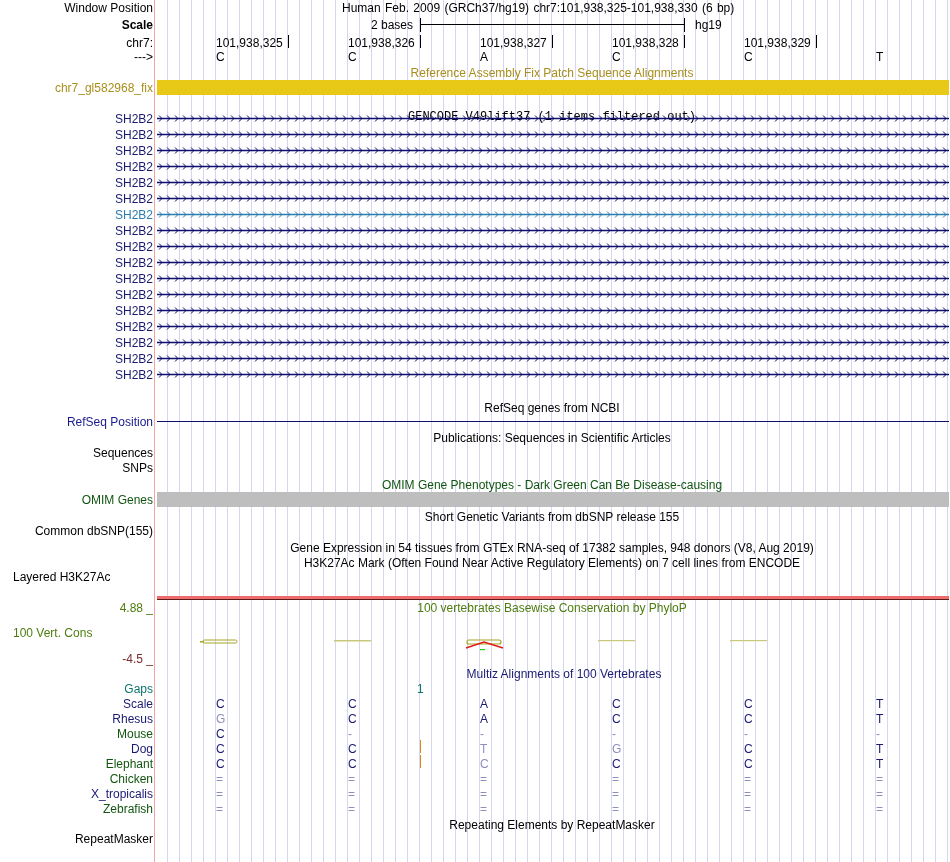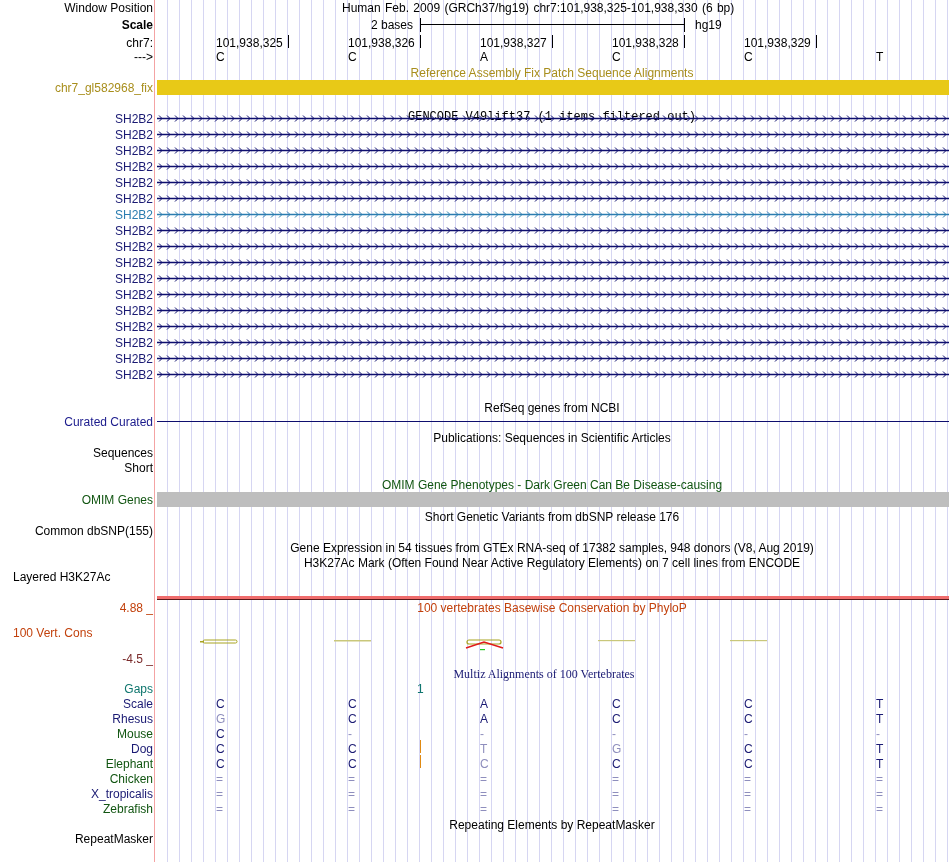--- a/index.html
+++ b/index.html
@@ -7,21 +7,21 @@
          font-family:"Liberation Sans", sans-serif; font-size:12px; color:#000; }
   #grid { position:absolute; left:156px; top:0; width:794px; height:862px; pointer-events:none; }
   #sidebar-border { position:absolute; left:154px; top:0; width:1px; height:862px; background:#f4a3a3; }
   .lbl { position:absolute; right:797px; white-space:nowrap; text-align:right; font-size:12px; line-height:14px; }
   .ctr { position:absolute; white-space:nowrap; line-height:14px; transform:translateX(-50%); }
   .abs { position:absolute; white-space:nowrap; line-height:14px; }
   .small { font-size:12px; }
   .navy { color:#1a1a73; }
   .gold { color:#a88e1c; }
   .green { color:#115511; }
-  .blue2 { color:#c2410c; }
+  .blue2 { color:#4d7c0f; }
   .orange { color:#0f766e; }
   .gene-arrows { position:absolute; left:157px; width:792px; height:9px; }
 </style>
 </head>
 <body>
 
 <svg id="grid" width="794" height="862">
     <line x1="11.5" x2="11.5" y1="0" y2="862" stroke="#d6d6f2" stroke-width="1"></line>
     <line x1="23.5" x2="23.5" y1="0" y2="862" stroke="#d6d6f2" stroke-width="1"></line>
     <line x1="35.5" x2="35.5" y1="0" y2="862" stroke="#d6d6f2" stroke-width="1"></line>
@@ -210,32 +210,32 @@
       <path d="M2 1.5 L5 4.5 L2 7.5 M10 1.5 L13 4.5 L10 7.5 M18 1.5 L21 4.5 L18 7.5 M26 1.5 L29 4.5 L26 7.5 M34 1.5 L37 4.5 L34 7.5 M42 1.5 L45 4.5 L42 7.5 M50 1.5 L53 4.5 L50 7.5 M58 1.5 L61 4.5 L58 7.5 M66 1.5 L69 4.5 L66 7.5 M74 1.5 L77 4.5 L74 7.5 M82 1.5 L85 4.5 L82 7.5 M90 1.5 L93 4.5 L90 7.5 M98 1.5 L101 4.5 L98 7.5 M106 1.5 L109 4.5 L106 7.5 M114 1.5 L117 4.5 L114 7.5 M122 1.5 L125 4.5 L122 7.5 M130 1.5 L133 4.5 L130 7.5 M138 1.5 L141 4.5 L138 7.5 M146 1.5 L149 4.5 L146 7.5 M154 1.5 L157 4.5 L154 7.5 M162 1.5 L165 4.5 L162 7.5 M170 1.5 L173 4.5 L170 7.5 M178 1.5 L181 4.5 L178 7.5 M186 1.5 L189 4.5 L186 7.5 M194 1.5 L197 4.5 L194 7.5 M202 1.5 L205 4.5 L202 7.5 M210 1.5 L213 4.5 L210 7.5 M218 1.5 L221 4.5 L218 7.5 M226 1.5 L229 4.5 L226 7.5 M234 1.5 L237 4.5 L234 7.5 M242 1.5 L245 4.5 L242 7.5 M250 1.5 L253 4.5 L250 7.5 M258 1.5 L261 4.5 L258 7.5 M266 1.5 L269 4.5 L266 7.5 M274 1.5 L277 4.5 L274 7.5 M282 1.5 L285 4.5 L282 7.5 M290 1.5 L293 4.5 L290 7.5 M298 1.5 L301 4.5 L298 7.5 M306 1.5 L309 4.5 L306 7.5 M314 1.5 L317 4.5 L314 7.5 M322 1.5 L325 4.5 L322 7.5 M330 1.5 L333 4.5 L330 7.5 M338 1.5 L341 4.5 L338 7.5 M346 1.5 L349 4.5 L346 7.5 M354 1.5 L357 4.5 L354 7.5 M362 1.5 L365 4.5 L362 7.5 M370 1.5 L373 4.5 L370 7.5 M378 1.5 L381 4.5 L378 7.5 M386 1.5 L389 4.5 L386 7.5 M394 1.5 L397 4.5 L394 7.5 M402 1.5 L405 4.5 L402 7.5 M410 1.5 L413 4.5 L410 7.5 M418 1.5 L421 4.5 L418 7.5 M426 1.5 L429 4.5 L426 7.5 M434 1.5 L437 4.5 L434 7.5 M442 1.5 L445 4.5 L442 7.5 M450 1.5 L453 4.5 L450 7.5 M458 1.5 L461 4.5 L458 7.5 M466 1.5 L469 4.5 L466 7.5 M474 1.5 L477 4.5 L474 7.5 M482 1.5 L485 4.5 L482 7.5 M490 1.5 L493 4.5 L490 7.5 M498 1.5 L501 4.5 L498 7.5 M506 1.5 L509 4.5 L506 7.5 M514 1.5 L517 4.5 L514 7.5 M522 1.5 L525 4.5 L522 7.5 M530 1.5 L533 4.5 L530 7.5 M538 1.5 L541 4.5 L538 7.5 M546 1.5 L549 4.5 L546 7.5 M554 1.5 L557 4.5 L554 7.5 M562 1.5 L565 4.5 L562 7.5 M570 1.5 L573 4.5 L570 7.5 M578 1.5 L581 4.5 L578 7.5 M586 1.5 L589 4.5 L586 7.5 M594 1.5 L597 4.5 L594 7.5 M602 1.5 L605 4.5 L602 7.5 M610 1.5 L613 4.5 L610 7.5 M618 1.5 L621 4.5 L618 7.5 M626 1.5 L629 4.5 L626 7.5 M634 1.5 L637 4.5 L634 7.5 M642 1.5 L645 4.5 L642 7.5 M650 1.5 L653 4.5 L650 7.5 M658 1.5 L661 4.5 L658 7.5 M666 1.5 L669 4.5 L666 7.5 M674 1.5 L677 4.5 L674 7.5 M682 1.5 L685 4.5 L682 7.5 M690 1.5 L693 4.5 L690 7.5 M698 1.5 L701 4.5 L698 7.5 M706 1.5 L709 4.5 L706 7.5 M714 1.5 L717 4.5 L714 7.5 M722 1.5 L725 4.5 L722 7.5 M730 1.5 L733 4.5 L730 7.5 M738 1.5 L741 4.5 L738 7.5 M746 1.5 L749 4.5 L746 7.5 M754 1.5 L757 4.5 L754 7.5 M762 1.5 L765 4.5 L762 7.5 M770 1.5 L773 4.5 L770 7.5 M778 1.5 L781 4.5 L778 7.5 M786 1.5 L789 4.5 L786 7.5 " fill="none" stroke="#0e0e6e" stroke-width="1"></path>
     </svg>
     <div class="lbl" style="top: 368px; color: rgb(26, 26, 115);">SH2B2</div>
     <svg class="gene-arrows" width="792" height="9" style="top: 370px;">
       <line x1="0" x2="792" y1="4.5" y2="4.5" stroke="#0e0e6e" stroke-width="1.3"></line>
       <path d="M2 1.5 L5 4.5 L2 7.5 M10 1.5 L13 4.5 L10 7.5 M18 1.5 L21 4.5 L18 7.5 M26 1.5 L29 4.5 L26 7.5 M34 1.5 L37 4.5 L34 7.5 M42 1.5 L45 4.5 L42 7.5 M50 1.5 L53 4.5 L50 7.5 M58 1.5 L61 4.5 L58 7.5 M66 1.5 L69 4.5 L66 7.5 M74 1.5 L77 4.5 L74 7.5 M82 1.5 L85 4.5 L82 7.5 M90 1.5 L93 4.5 L90 7.5 M98 1.5 L101 4.5 L98 7.5 M106 1.5 L109 4.5 L106 7.5 M114 1.5 L117 4.5 L114 7.5 M122 1.5 L125 4.5 L122 7.5 M130 1.5 L133 4.5 L130 7.5 M138 1.5 L141 4.5 L138 7.5 M146 1.5 L149 4.5 L146 7.5 M154 1.5 L157 4.5 L154 7.5 M162 1.5 L165 4.5 L162 7.5 M170 1.5 L173 4.5 L170 7.5 M178 1.5 L181 4.5 L178 7.5 M186 1.5 L189 4.5 L186 7.5 M194 1.5 L197 4.5 L194 7.5 M202 1.5 L205 4.5 L202 7.5 M210 1.5 L213 4.5 L210 7.5 M218 1.5 L221 4.5 L218 7.5 M226 1.5 L229 4.5 L226 7.5 M234 1.5 L237 4.5 L234 7.5 M242 1.5 L245 4.5 L242 7.5 M250 1.5 L253 4.5 L250 7.5 M258 1.5 L261 4.5 L258 7.5 M266 1.5 L269 4.5 L266 7.5 M274 1.5 L277 4.5 L274 7.5 M282 1.5 L285 4.5 L282 7.5 M290 1.5 L293 4.5 L290 7.5 M298 1.5 L301 4.5 L298 7.5 M306 1.5 L309 4.5 L306 7.5 M314 1.5 L317 4.5 L314 7.5 M322 1.5 L325 4.5 L322 7.5 M330 1.5 L333 4.5 L330 7.5 M338 1.5 L341 4.5 L338 7.5 M346 1.5 L349 4.5 L346 7.5 M354 1.5 L357 4.5 L354 7.5 M362 1.5 L365 4.5 L362 7.5 M370 1.5 L373 4.5 L370 7.5 M378 1.5 L381 4.5 L378 7.5 M386 1.5 L389 4.5 L386 7.5 M394 1.5 L397 4.5 L394 7.5 M402 1.5 L405 4.5 L402 7.5 M410 1.5 L413 4.5 L410 7.5 M418 1.5 L421 4.5 L418 7.5 M426 1.5 L429 4.5 L426 7.5 M434 1.5 L437 4.5 L434 7.5 M442 1.5 L445 4.5 L442 7.5 M450 1.5 L453 4.5 L450 7.5 M458 1.5 L461 4.5 L458 7.5 M466 1.5 L469 4.5 L466 7.5 M474 1.5 L477 4.5 L474 7.5 M482 1.5 L485 4.5 L482 7.5 M490 1.5 L493 4.5 L490 7.5 M498 1.5 L501 4.5 L498 7.5 M506 1.5 L509 4.5 L506 7.5 M514 1.5 L517 4.5 L514 7.5 M522 1.5 L525 4.5 L522 7.5 M530 1.5 L533 4.5 L530 7.5 M538 1.5 L541 4.5 L538 7.5 M546 1.5 L549 4.5 L546 7.5 M554 1.5 L557 4.5 L554 7.5 M562 1.5 L565 4.5 L562 7.5 M570 1.5 L573 4.5 L570 7.5 M578 1.5 L581 4.5 L578 7.5 M586 1.5 L589 4.5 L586 7.5 M594 1.5 L597 4.5 L594 7.5 M602 1.5 L605 4.5 L602 7.5 M610 1.5 L613 4.5 L610 7.5 M618 1.5 L621 4.5 L618 7.5 M626 1.5 L629 4.5 L626 7.5 M634 1.5 L637 4.5 L634 7.5 M642 1.5 L645 4.5 L642 7.5 M650 1.5 L653 4.5 L650 7.5 M658 1.5 L661 4.5 L658 7.5 M666 1.5 L669 4.5 L666 7.5 M674 1.5 L677 4.5 L674 7.5 M682 1.5 L685 4.5 L682 7.5 M690 1.5 L693 4.5 L690 7.5 M698 1.5 L701 4.5 L698 7.5 M706 1.5 L709 4.5 L706 7.5 M714 1.5 L717 4.5 L714 7.5 M722 1.5 L725 4.5 L722 7.5 M730 1.5 L733 4.5 L730 7.5 M738 1.5 L741 4.5 L738 7.5 M746 1.5 L749 4.5 L746 7.5 M754 1.5 L757 4.5 L754 7.5 M762 1.5 L765 4.5 L762 7.5 M770 1.5 L773 4.5 L770 7.5 M778 1.5 L781 4.5 L778 7.5 M786 1.5 L789 4.5 L786 7.5 " fill="none" stroke="#0e0e6e" stroke-width="1"></path>
     </svg>
   </div>
 
 <div class="ctr small" style="left:552px; top:401px;">RefSeq genes from NCBI</div>
-<div class="lbl navy" style="top:415px; color:#1a1a8c;">Curated Curated</div>
+<div class="lbl navy" style="top:415px; color:#1a1a8c;">RefSeq Position</div>
 <div class="abs" style="left:157px; top:421px; width:792px; height:1px; background:#0e0e6e;"></div>
 
 <div class="ctr small" style="left:552px; top:431px;">Publications: Sequences in Scientific Articles</div>
 <div class="lbl" style="top:446px;">Sequences</div>
-<div class="lbl" style="top:461px;">Short</div>
+<div class="lbl" style="top:461px;">SNPs</div>
 
 <div class="ctr green" style="left:552px; top:478px;">OMIM Gene Phenotypes - Dark Green Can Be Disease-causing</div>
 <div class="lbl green" style="top:493px;margin-left:28px;">OMIM Genes</div>
 <div class="abs" id="omim-bar" style="left: 157px; top: 492px; width: 792px; height: 15px; background: rgb(190, 190, 190);"></div>
 
-<div class="ctr small" style="left:552px; top:510px;">Short Genetic Variants from dbSNP release 176</div>
+<div class="ctr small" style="left:552px; top:510px;">Short Genetic Variants from dbSNP release 155</div>
 <div class="lbl" style="top:524px;">Common dbSNP(155)</div>
 
 <div class="ctr" style="left:552px; top:541px;">Gene Expression in 54 tissues from GTEx RNA-seq of 17382 samples, 948 donors (V8, Aug 2019)</div>
 <div class="ctr" style="left:552px; top:556px;">H3K27Ac Mark (Often Found Near Active Regulatory Elements) on 7 cell lines from ENCODE</div>
 <div class="abs" style="left:13px; top:570px;">Layered H3K27Ac</div>
 <div class="abs" style="left:157px; top:596px; width:792px; height:3px; background:#f06d6d; border-bottom:1px solid #5a1a1a;"></div>
 
 <div class="ctr blue2" style="left:552px; top:601px;">100 vertebrates Basewise Conservation by PhyloP</div>
 <div class="lbl blue2" style="top:601px;">4.88 _</div>
 <div class="abs blue2" style="left:13px; top:626px;">100 Vert. Cons</div>
@@ -248,21 +248,21 @@
   <rect x="178" y="8" width="37" height="1.5" fill="#c9c77a"></rect>
   <g>
     <rect x="311" y="8" width="34" height="4" rx="2" fill="none" stroke="#a8a420" stroke-width="1.2"></rect>
     <path d="M310 16 L328 10 L347 16" fill="none" stroke="#e01a1a" stroke-width="1.5"></path>
     <rect x="324" y="17" width="5" height="1.2" fill="#22cc22"></rect>
   </g>
   <rect x="442" y="8" width="37" height="1.2" fill="#c9c77a"></rect>
   <rect x="574" y="8" width="37" height="1.2" fill="#c9c77a"></rect>
 </svg>
 
-<div class="ctr navy" style="left:544px; top:667px;font-family:Liberation Serif, serif;">Multiz Alignments of 100 Vertebrates</div>
+<div class="ctr navy" style="left:564px; top:667px;">Multiz Alignments of 100 Vertebrates</div>
 <div class="lbl orange" style="top:682px;">Gaps</div>
 <div class="abs orange" style="left:417px; top:682px;">1</div>
 <div id="multiz-rows">
     <div class="lbl" style="top: 697px; color: rgb(26, 26, 115);">Scale</div>
     <div class="abs" style="left: 216px; top: 697px; color: rgb(26, 26, 115);">C</div>
     <div class="abs" style="left: 348px; top: 697px; color: rgb(26, 26, 115);">C</div>
     <div class="abs" style="left: 480px; top: 697px; color: rgb(26, 26, 115);">A</div>
     <div class="abs" style="left: 612px; top: 697px; color: rgb(26, 26, 115);">C</div>
     <div class="abs" style="left: 744px; top: 697px; color: rgb(26, 26, 115);">C</div>
     <div class="abs" style="left: 876px; top: 697px; color: rgb(26, 26, 115);">T</div>

